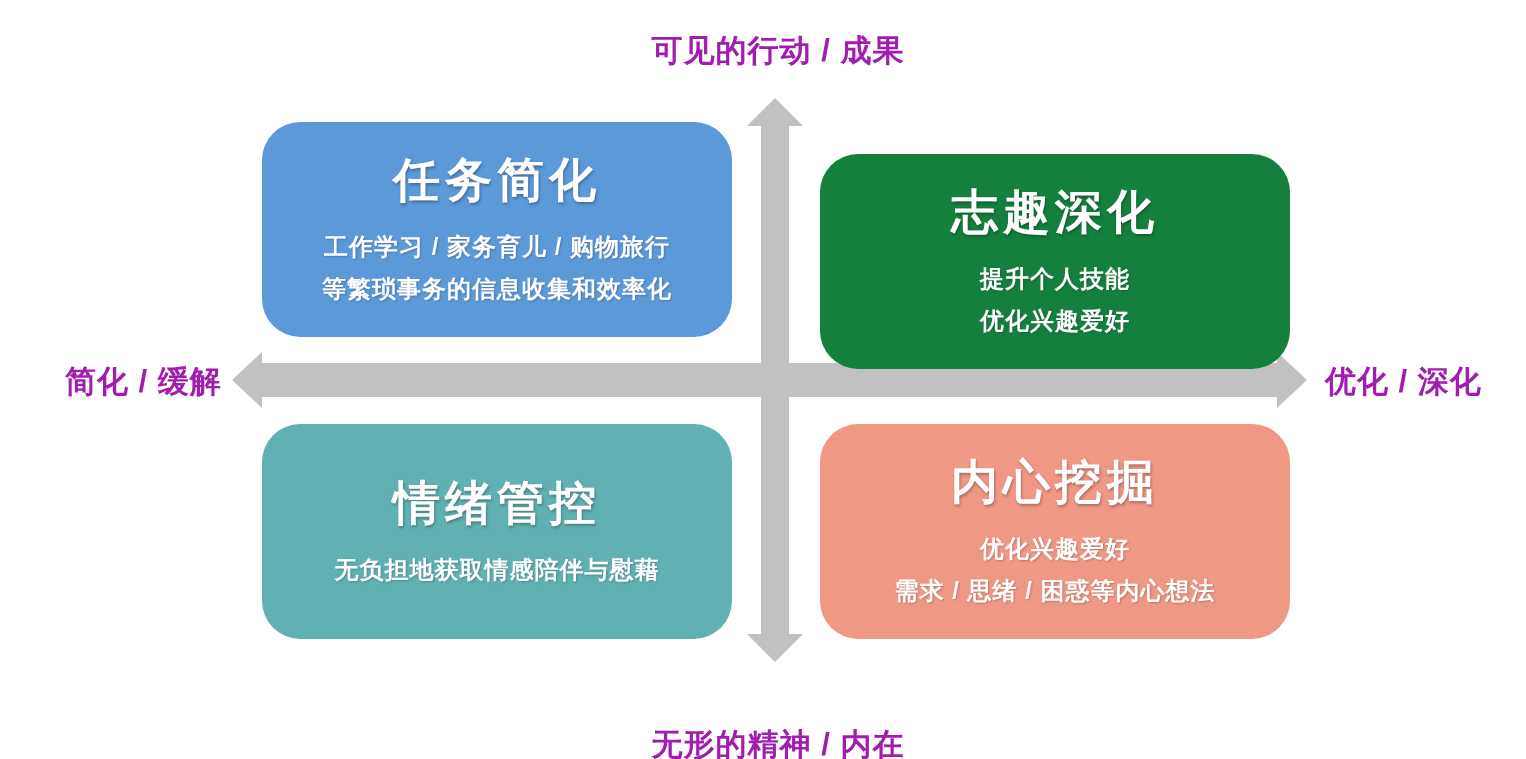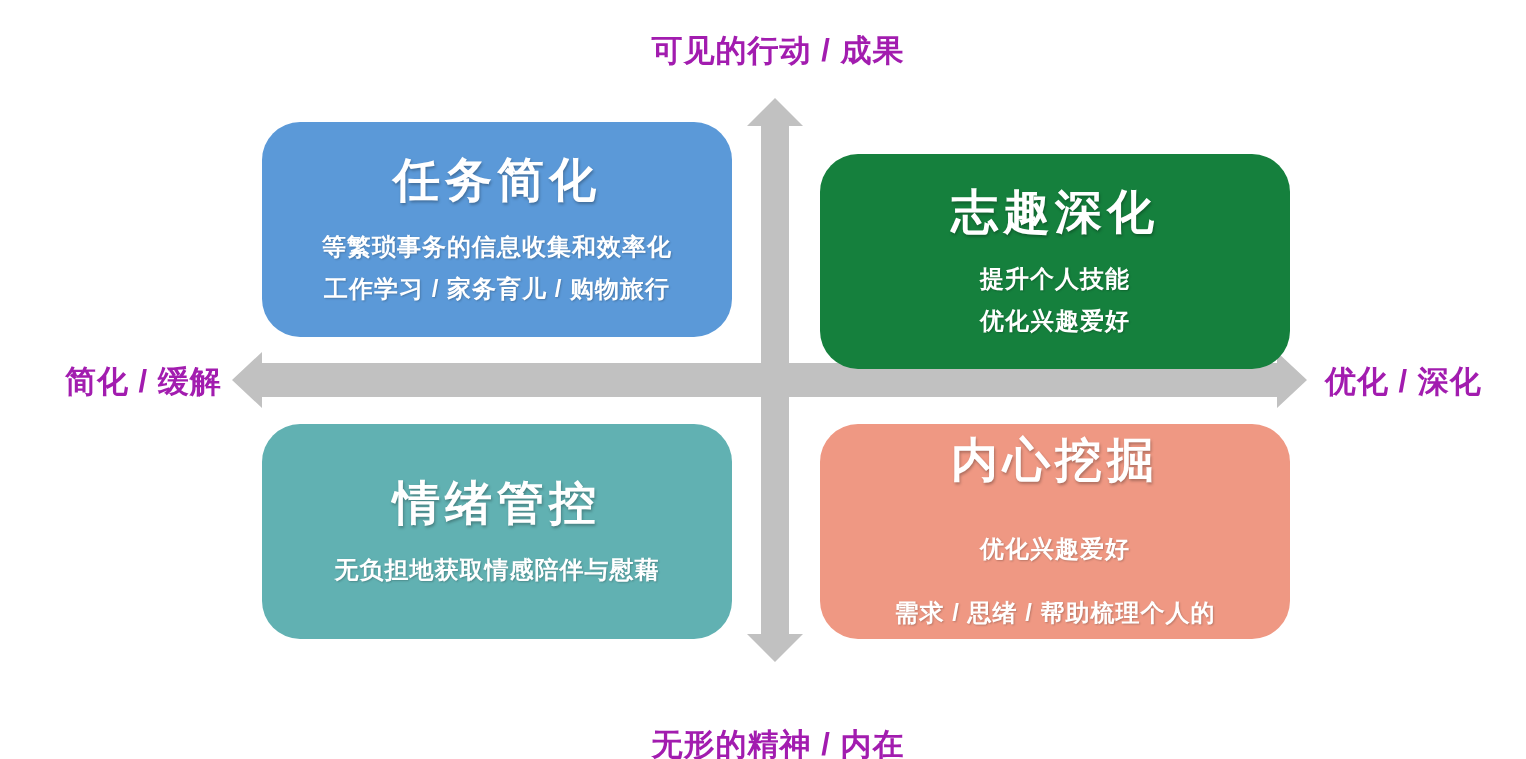--- a/index.html
+++ b/index.html
@@ -43,21 +43,21 @@
     display: flex;
     flex-direction: column;
     justify-content: center;
     align-items: center;
     color: #ffffff;
     text-align: center;
   }
   .q-tl { left: 262px; top: 122px; }
   .q-tr { left: 820px; top: 122px; }
   .q-bl { left: 262px; top: 424px; }
-  .q-br { left: 820px; top: 424px; gap: 22px; }
+  .q-br { left: 820px; top: 424px; }
 
   .q-title {
     font-size: 47px;
     font-weight: bold;
     letter-spacing: 5px;
     margin-bottom: 14px;
     text-shadow: 1px 2px 3px rgba(0,0,0,0.28);
   }
   .q-line {
     font-size: 24px;
@@ -77,34 +77,34 @@
     <polygon points="775,98 803,126 789,126 789,634 803,634 775,662 747,634 761,634 761,126 747,126" fill="#C1C1C1"></polygon>
   </svg>
 
   <div class="axis-label axis-top">可见的行动 / 成果</div>
   <div class="axis-label axis-bottom">无形的精神 / 内在</div>
   <div class="axis-label axis-left">简化 / 缓解</div>
   <div class="axis-label axis-right">优化 / 深化</div>
 
   <div class="quadrant q-tl" style="background: rgb(91, 153, 216);">
     <div class="q-title">任务简化</div>
+    <div class="q-line">工作学习 / 家务育儿 / 购物旅行</div>
     <div class="q-line">等繁琐事务的信息收集和效率化</div>
-    <div class="q-line">工作学习 / 家务育儿 / 购物旅行</div>
   </div>
 
   <div class="quadrant q-tr" style="background: #15803d; margin-top: 32px;">
     <div class="q-title">志趣深化</div>
     <div class="q-line">提升个人技能</div>
     <div class="q-line">优化兴趣爱好</div>
   </div>
 
   <div class="quadrant q-bl" style="background: rgb(97, 177, 178);">
     <div class="q-title">情绪管控</div>
     <div class="q-line">无负担地获取情感陪伴与慰藉</div>
   </div>
 
   <div class="quadrant q-br" style="background: rgb(239, 152, 131);">
     <div class="q-title">内心挖掘</div>
     <div class="q-line">优化兴趣爱好</div>
-    <div class="q-line">需求 / 思绪 / 帮助梳理个人的</div>
+    <div class="q-line">需求 / 思绪 / 困惑等内心想法</div>
   </div>
 
 </div>
 
 </body></html>

